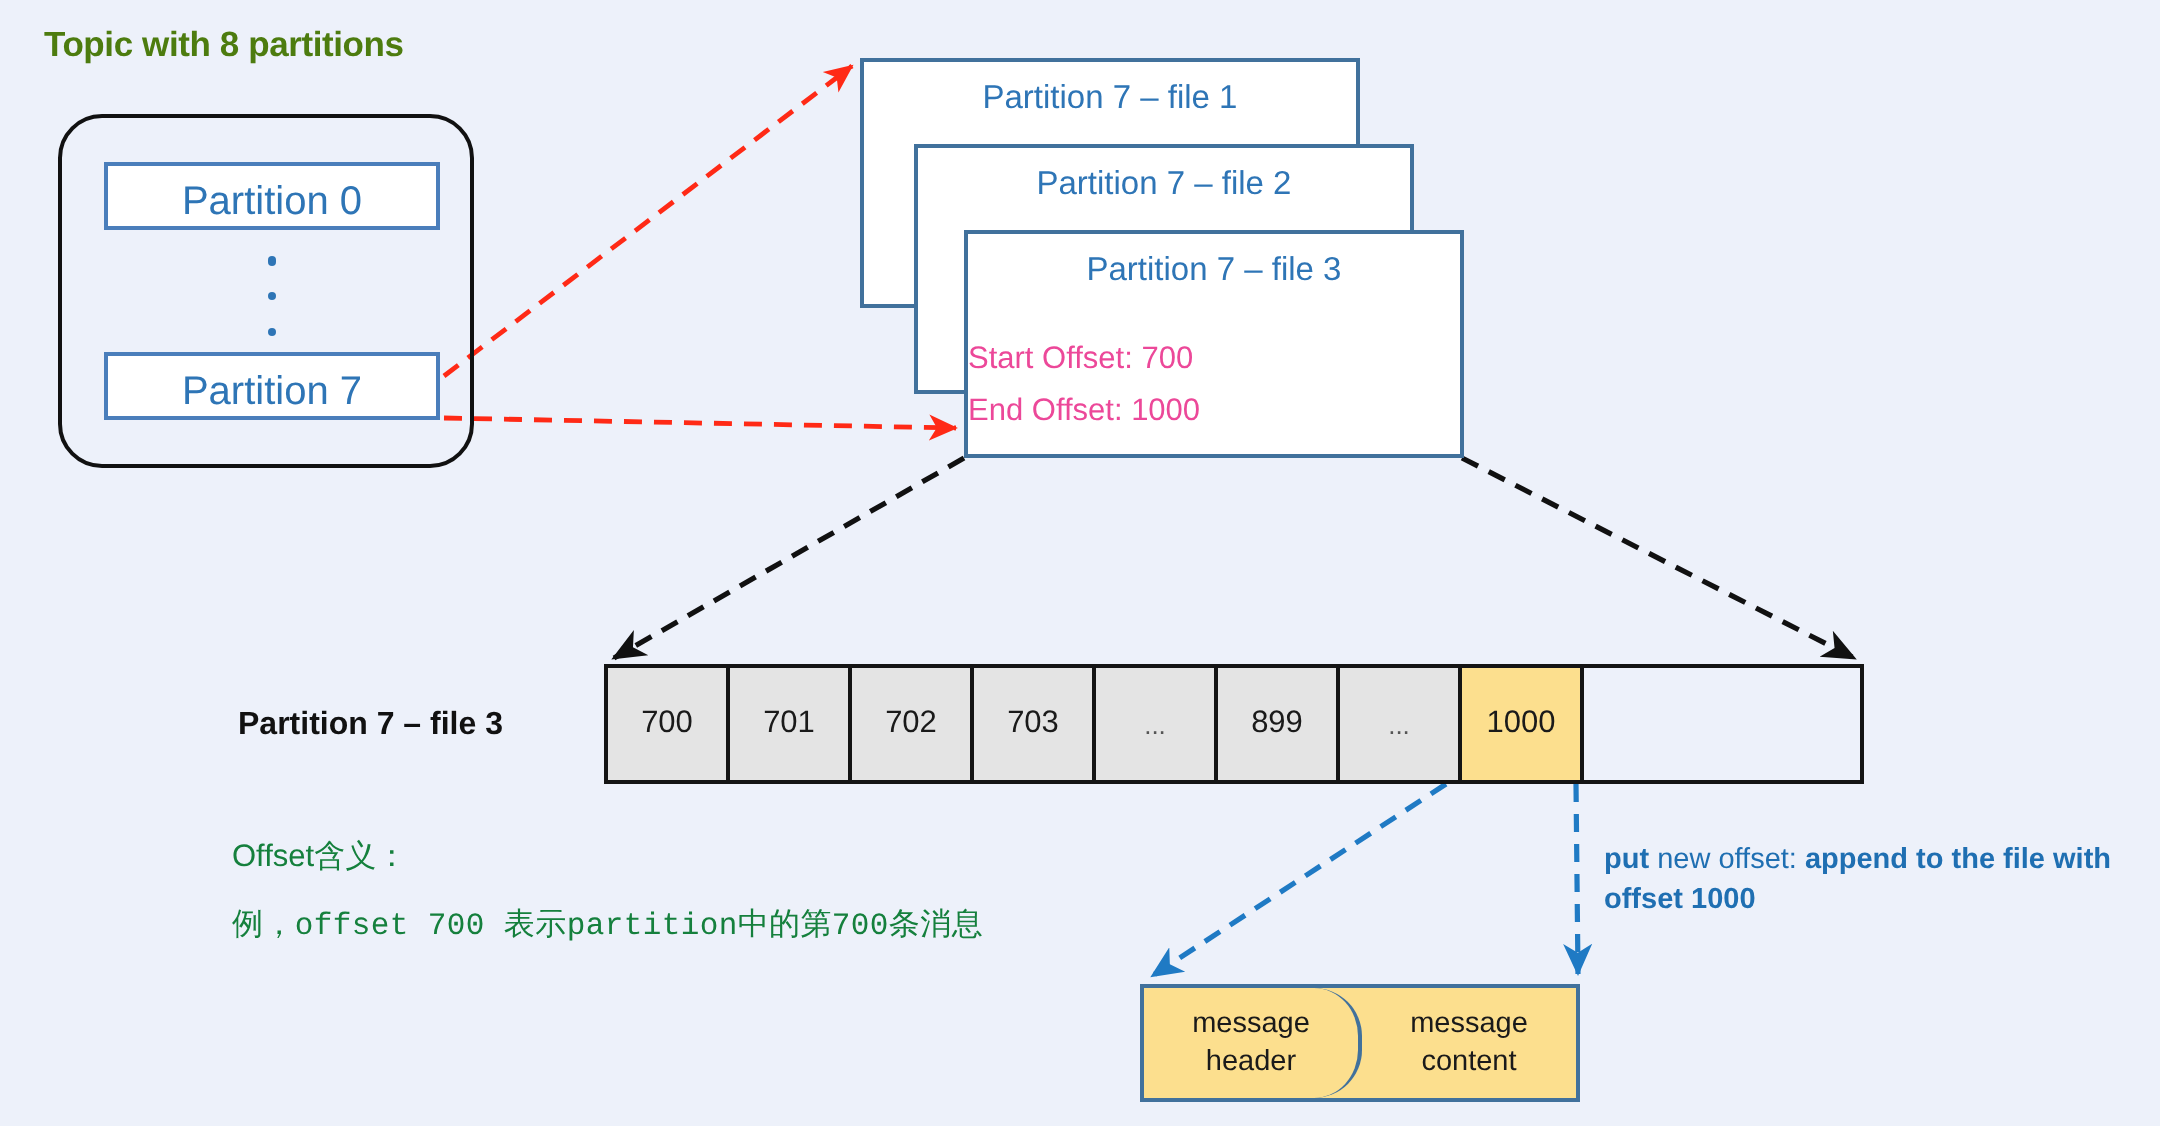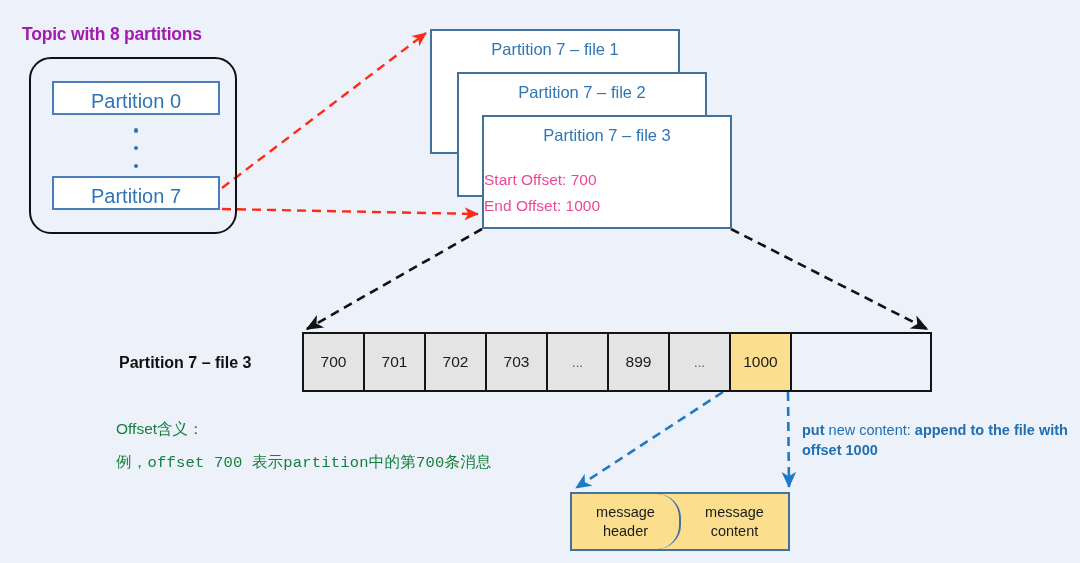--- a/index.html
+++ b/index.html
@@ -18,24 +18,24 @@
   #svg-layer {
     position: absolute;
     left: 0; top: 0;
     width: 1080px; height: 563px;
     pointer-events: none;
   }
 
   
   #topic-title {
     position: absolute;
-    left: 22px; top: 24px;
+    left: 22px; top: 12px;
     font-size: 17.5px;
     font-weight: bold;
-    color: #a21caf;
+    color: #4d7c0f;
     letter-spacing: -0.2px;
     white-space: nowrap;
   }
 
   
   #topic-box {
     position: absolute;
     left: 29px; top: 57px;
     width: 208px; height: 177px;
     border: 2.5px solid #111111;
@@ -267,21 +267,21 @@
     <div class="offset-cell ellipsis">...</div>
     <div class="offset-cell highlight">1000</div>
     <div id="cell-free-space"></div>
   </div>
 
   <div id="offset-note">
     <div class="note-line-1">Offset含义：</div>
     <div class="note-line-2">例，offset 700 表示partition中的第700条消息</div>
   </div>
 
-  <div id="put-caption"><span>put</span><span class="normal"> new content: </span><span>append to the file with offset 1000</span></div>
+  <div id="put-caption"><span>put</span><span class="normal"> new offset: </span><span>append to the file with offset 1000</span></div>
 
   <div id="message-struct">
     <div class="msg-cell" id="msg-header-cell">
       <span>message</span>
       <span>header</span>
     </div>
     <div class="msg-cell" id="msg-content-cell">
       <span>message</span>
       <span>content</span>
     </div>

